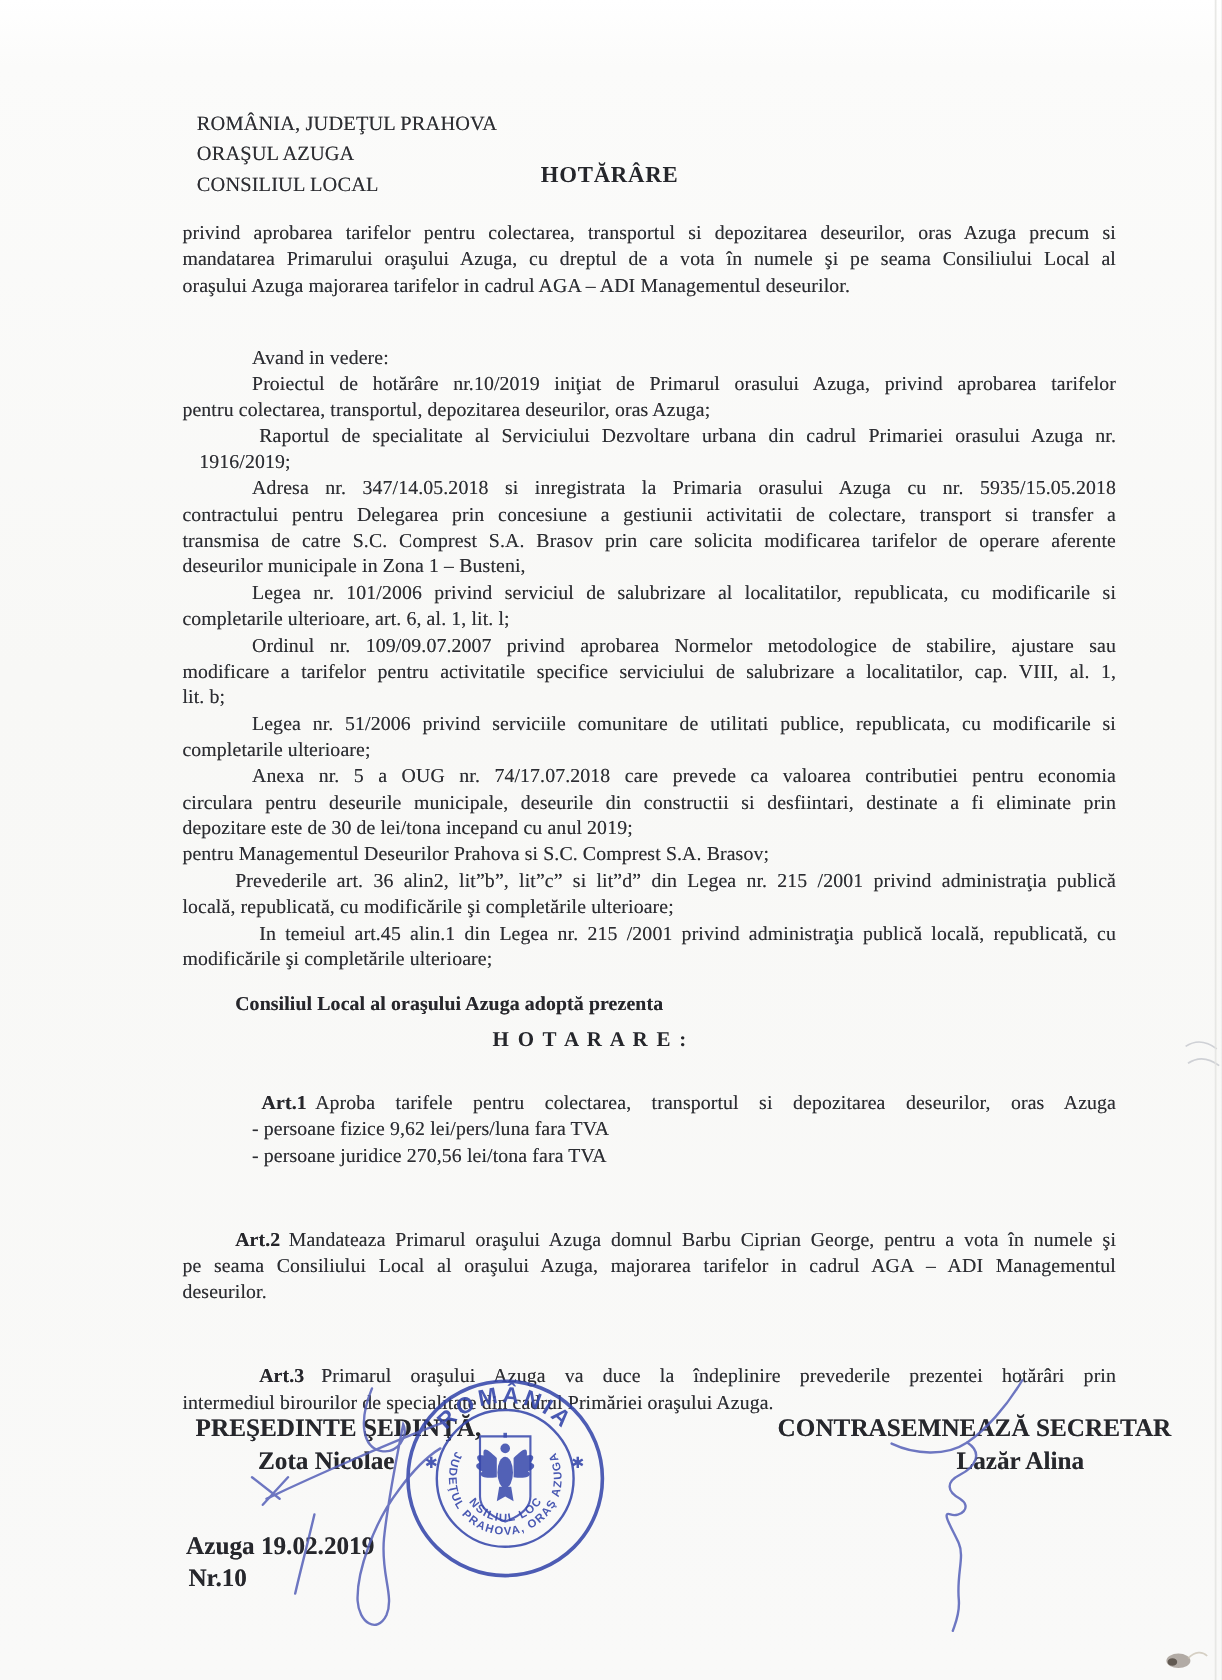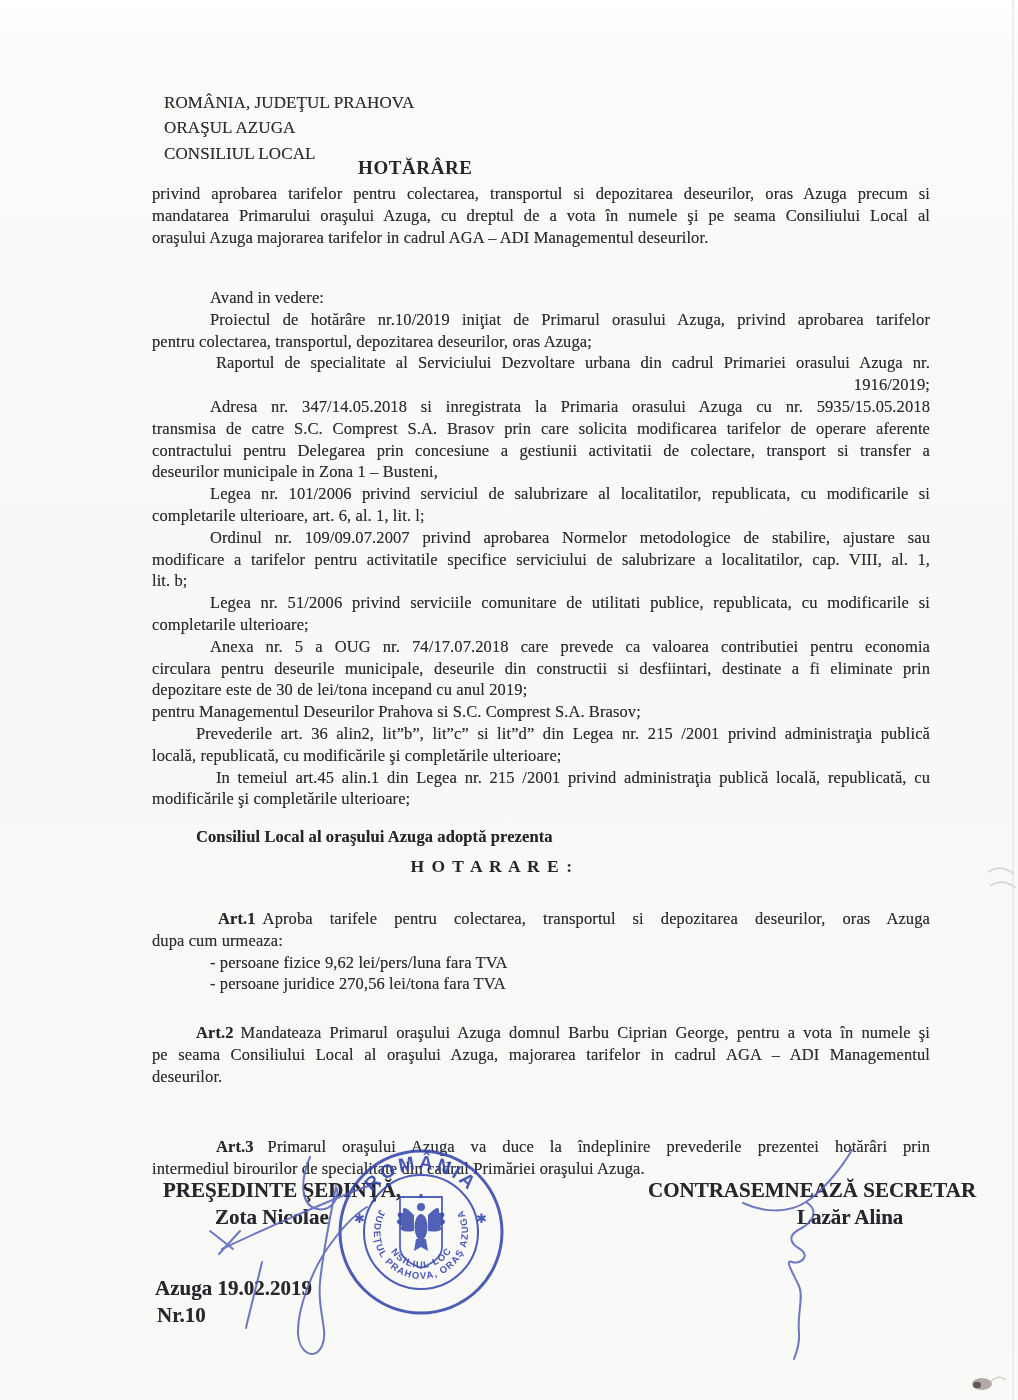--- a/index.html
+++ b/index.html
@@ -11,21 +11,21 @@
   }
   .abs{position:absolute;}
   .txt{font-size:16.5px;line-height:21.8px;letter-spacing:.1px;
        text-shadow:0 0 .5px rgba(44,45,50,.55);}
   .b{font-weight:bold;color:#26262b;}
   .ln{white-space:nowrap;}
   .wrap{white-space:normal;}
   .j{white-space:normal;text-align:justify;text-align-last:justify;}
   .i1{text-indent:58px;}
   .i2{text-indent:64px;}
-  .i3{text-indent:14px;text-align:right;}
+  .i3{text-indent:14px;}
   .i4{text-indent:44px;}
   .i5{text-indent:66px;}
   .hdr{font-size:17px;line-height:25.4px;}
   .doc-title{font-size:19px;font-weight:bold;letter-spacing:.6px;color:#25262b;}
   .dec-title{font-size:17.5px;font-weight:bold;letter-spacing:1.5px;color:#25262b;}
   .sig{font-size:21px;font-weight:bold;color:#26272c;text-shadow:0 0 .5px rgba(44,45,50,.5);}
   .lbl{margin-right:7px;}
   svg{display:block;}
   .overlay{pointer-events:none;}
 </style>
@@ -33,37 +33,37 @@
 <body>
 
 <div class="page">
 
   <div class="abs hdr txt" style="left:164px;top:90px;">
     <div class="ln">ROMÂNIA, JUDEŢUL PRAHOVA</div>
     <div class="ln">ORAŞUL AZUGA</div>
     <div class="ln">CONSILIUL LOCAL</div>
   </div>
 
-  <div class="abs doc-title" style="left:358px;top:157px;width:300px;text-align:left;">HOTĂRÂRE</div>
+  <div class="abs doc-title" style="left:358px;top:136px;width:300px;text-align:center;">HOTĂRÂRE</div>
 
   <div class="abs txt" style="left:152px;top:183px;width:778px;">
     <div class="j">privind aprobarea  tarifelor pentru colectarea, transportul si depozitarea deseurilor, oras Azuga precum si</div>
     <div class="j">mandatarea Primarului oraşului Azuga, cu dreptul de a vota în numele şi pe seama Consiliului Local al</div>
     <div class="wrap">oraşului Azuga majorarea tarifelor in cadrul AGA – ADI Managementul deseurilor.</div>
   </div>
 
   <div class="abs txt" style="left:152px;top:287px;width:778px;">
     <div class="ln i1">Avand in vedere:</div>
     <div class="j i1">Proiectul de hotărâre nr.10/2019  iniţiat de Primarul orasului Azuga, privind aprobarea  tarifelor</div>
     <div class="wrap">pentru colectarea, transportul, depozitarea deseurilor, oras Azuga;</div>
     <div class="j i2">Raportul de specialitate al Serviciului Dezvoltare urbana din cadrul Primariei orasului Azuga nr.</div>
     <div class="wrap i3">1916/2019;</div>
     <div class="j i1">Adresa nr. 347/14.05.2018 si inregistrata la Primaria orasului Azuga cu nr. 5935/15.05.2018</div>
+    <div class="j">contractului pentru Delegarea prin concesiune a gestiunii activitatii de colectare, transport si transfer a</div>
     <div class="j">transmisa de catre S.C. Comprest S.A. Brasov prin care solicita modificarea tarifelor de operare aferente</div>
-    <div class="j">contractului pentru Delegarea prin concesiune a gestiunii activitatii de colectare, transport si transfer a</div>
     <div class="wrap">deseurilor municipale in Zona 1 – Busteni,</div>
     <div class="j i1">Legea nr. 101/2006 privind serviciul de salubrizare al localitatilor, republicata, cu modificarile si</div>
     <div class="wrap">completarile ulterioare, art. 6, al. 1, lit. l;</div>
     <div class="j i1">Ordinul nr. 109/09.07.2007 privind aprobarea Normelor metodologice de stabilire, ajustare sau</div>
     <div class="j">modificare a tarifelor pentru activitatile specifice serviciului de salubrizare a localitatilor, cap. VIII, al. 1,</div>
     <div class="wrap">lit. b;</div>
     <div class="j i1">Legea nr. 51/2006 privind serviciile comunitare de utilitati publice, republicata, cu modificarile si</div>
     <div class="wrap">completarile ulterioare;</div>
     <div class="j i1">Anexa nr. 5 a OUG nr. 74/17.07.2018 care prevede ca valoarea contributiei pentru economia</div>
     <div class="j">circulara pentru deseurile municipale, deseurile din constructii si desfiintari, destinate a fi eliminate prin</div>
@@ -76,21 +76,20 @@
   </div>
 
   <div class="abs dec-title" style="left:342px;top:856px;width:300px;text-align:center;">H O T A R A R E :</div>
 
   <div class="abs txt b i4" style="left:152px;top:826px;width:778px;">Consiliul Local al oraşului Azuga adoptă prezenta</div>
 
   <div class="abs txt" style="left:152px;top:908px;width:778px;">
     <div class="j i5">
       <span class="b lbl">Art.1</span><span>Aproba tarifele pentru colectarea, transportul si depozitarea deseurilor, oras Azuga</span>
     </div>
-    <div class="wrap">dupa cum urmeaza:</div>
     <div class="ln i1">- persoane fizice 9,62 lei/pers/luna fara TVA</div>
     <div class="ln i1">- persoane juridice 270,56 lei/tona fara TVA</div>
   </div>
 
   <div class="abs txt" style="left:152px;top:1022px;width:778px;">
     <div class="j i4">
       <span class="b lbl">Art.2</span><span>Mandateaza Primarul oraşului Azuga domnul Barbu Ciprian George, pentru a vota în numele şi</span>
     </div>
     <div class="j">pe seama Consiliului Local al oraşului Azuga, majorarea  tarifelor in cadrul AGA – ADI Managementul</div>
     <div class="wrap">deseurilor.</div>

